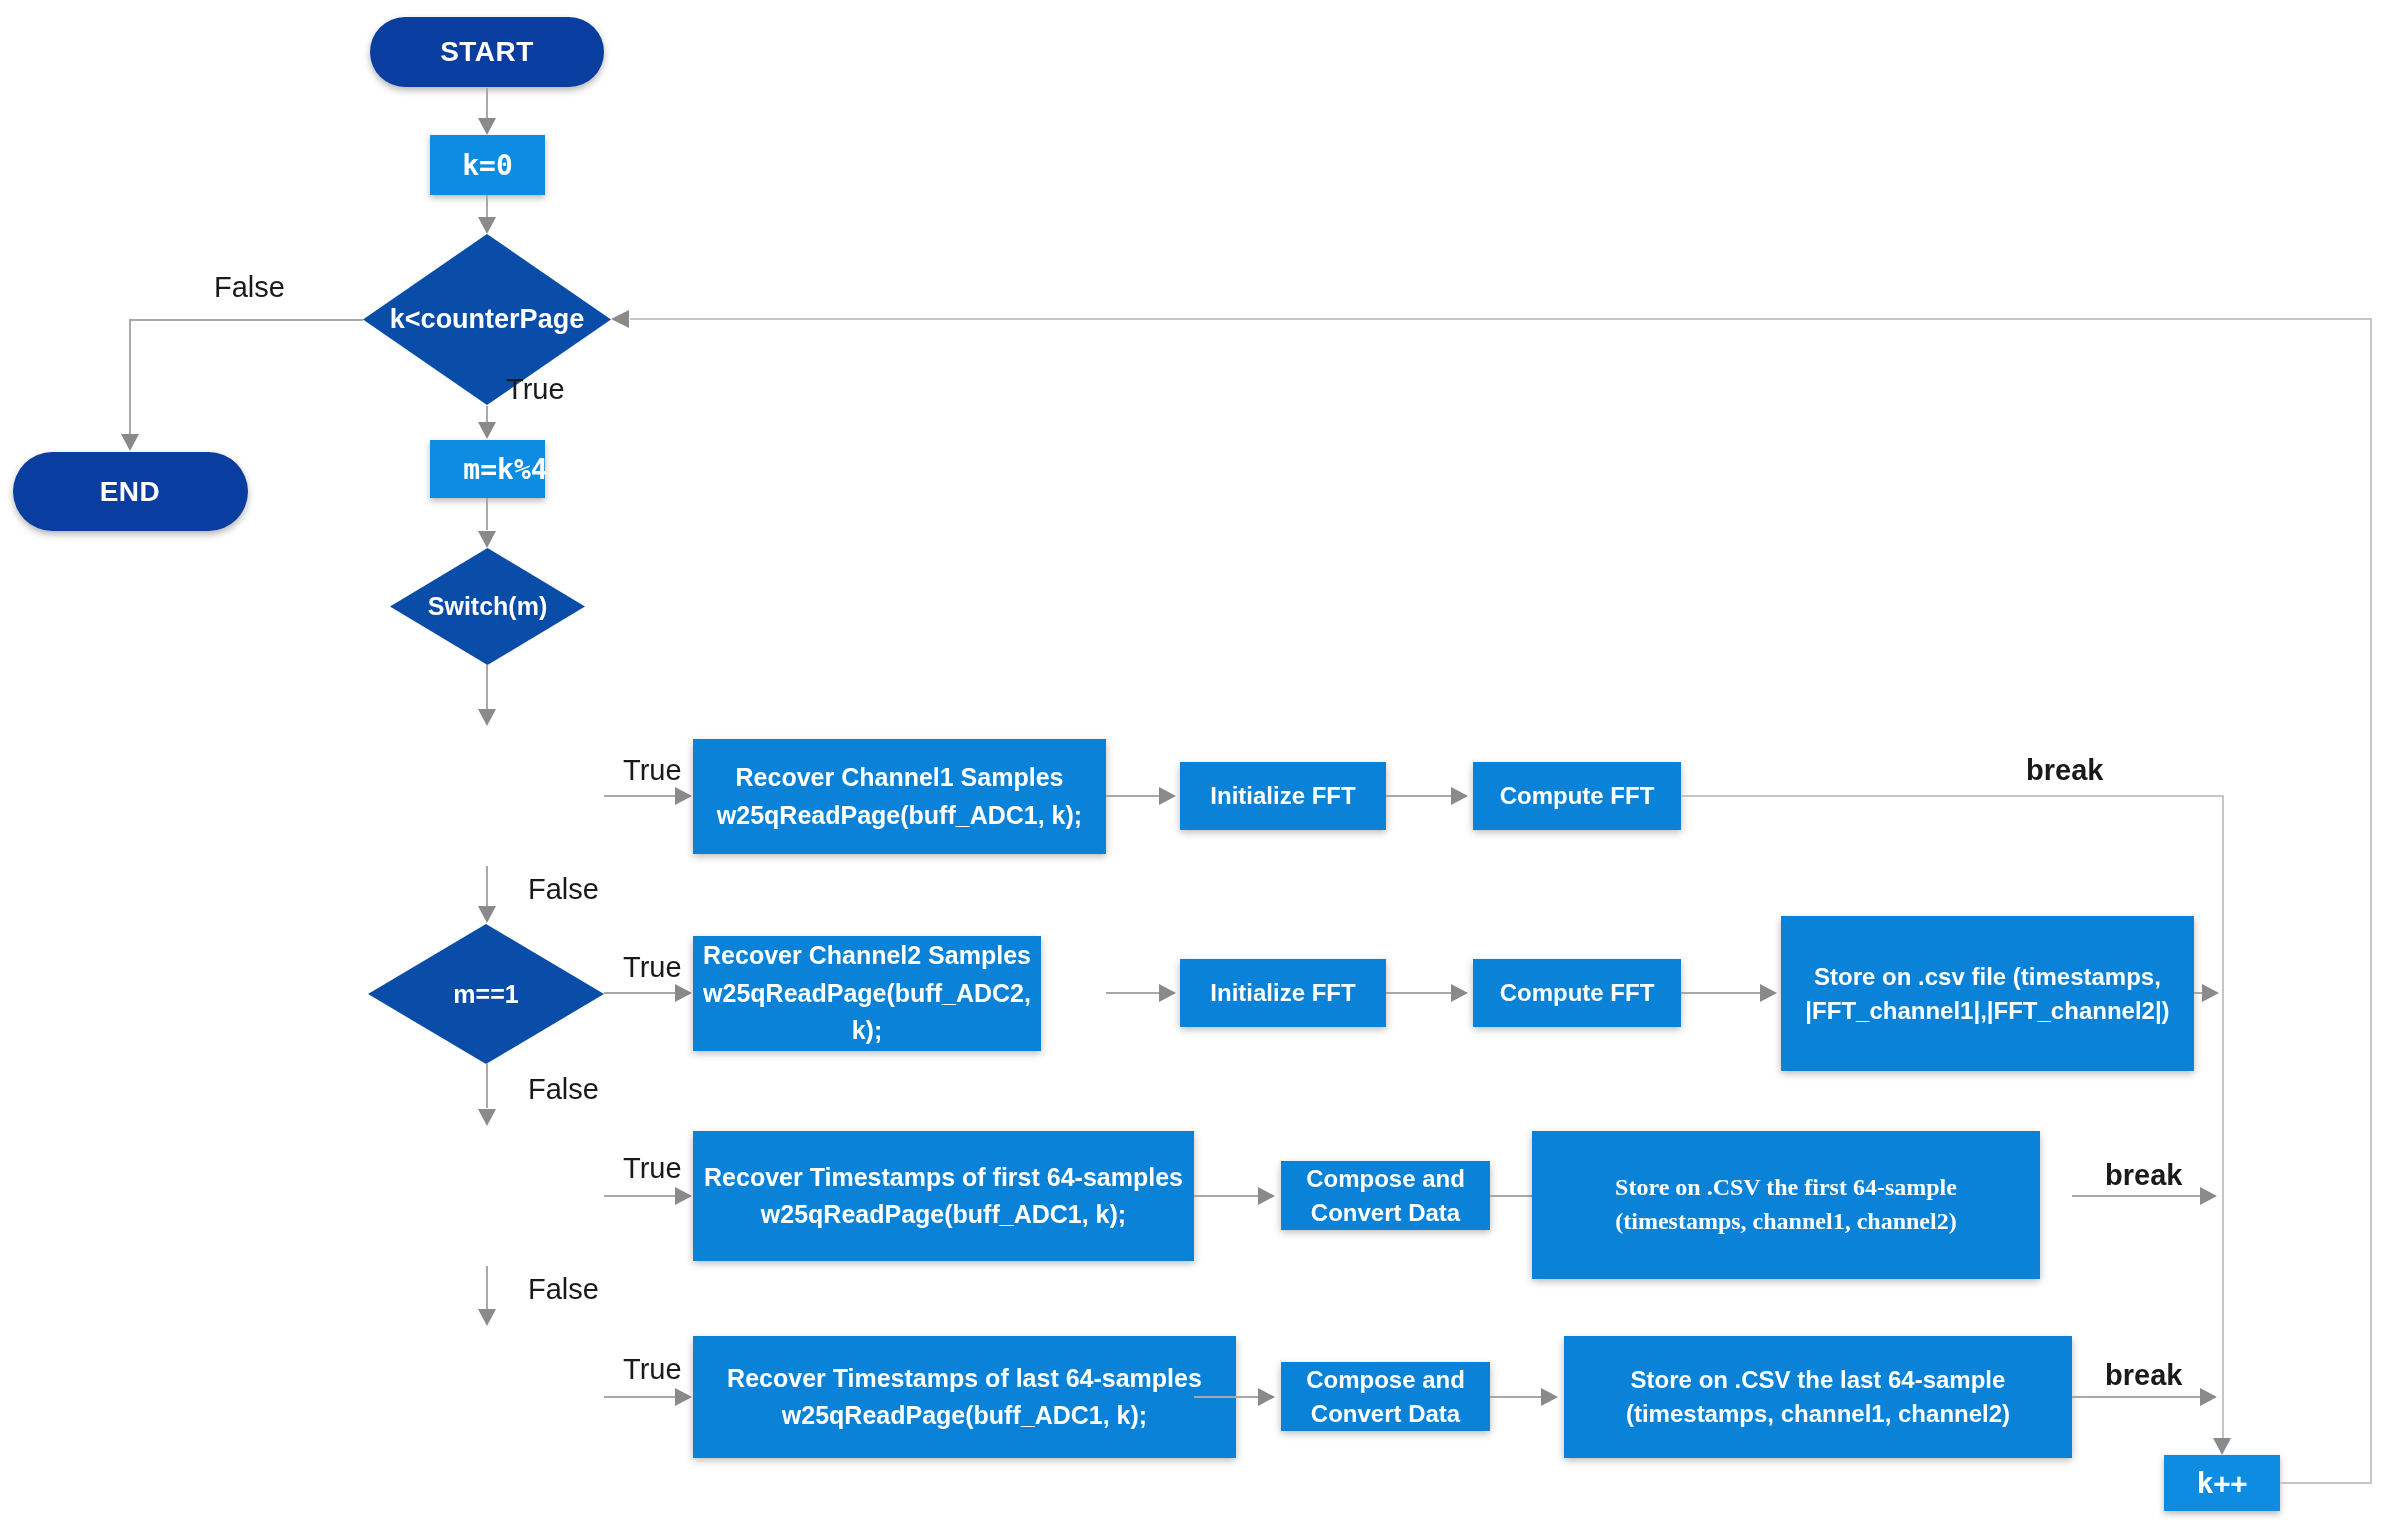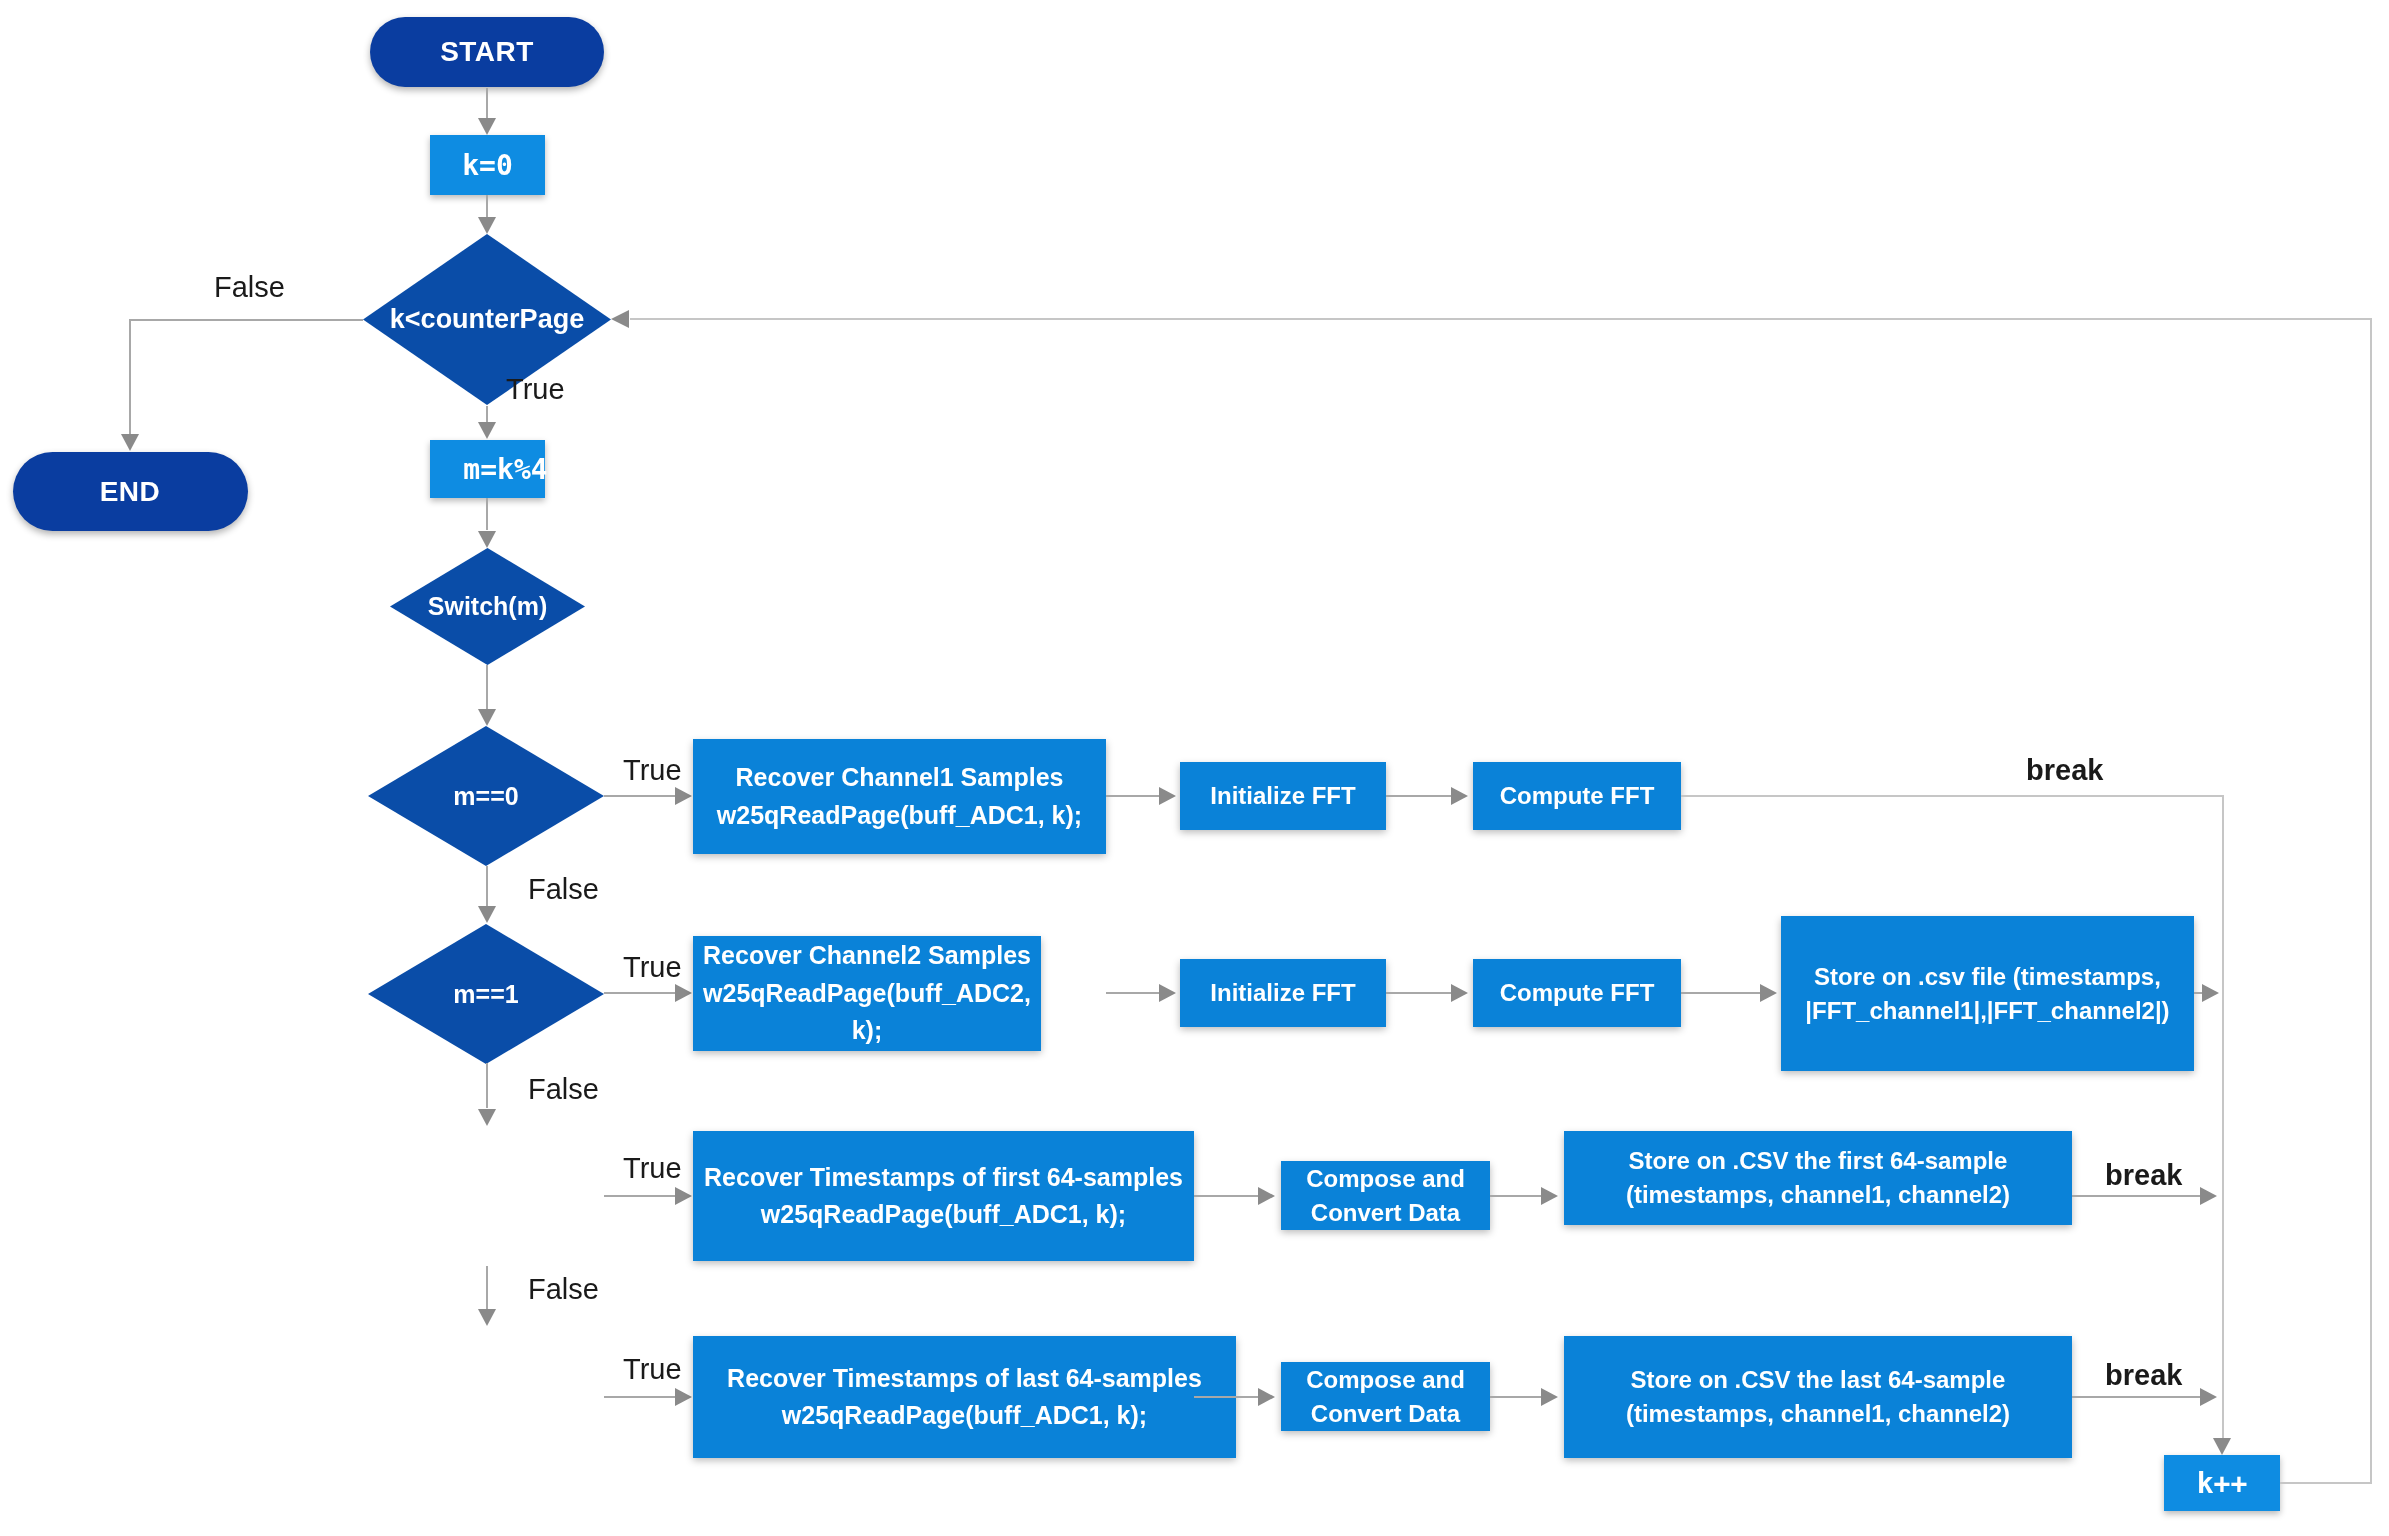--- a/index.html
+++ b/index.html
@@ -70,21 +70,20 @@
   <div class="shape mini" style="left:430px;top:440px;width:115px;height:58px;padding-left:36px;">m=k%4</div>
 
   <div class="line vline" style="left:486px;top:498px;height:32px;"></div>
   <div class="head down" style="left:478px;top:531px;"></div>
 
   <div class="shape decision mid" style="left:390px;top:548px;width:195px;height:117px;">Switch(m)</div>
 
   <div class="line vline" style="left:486px;top:665px;height:44px;"></div>
   <div class="head down" style="left:478px;top:709px;"></div>
 
-  <div class="shape decision mid" style="left:368px;top:726px;width:236px;height:140px;">m==0</div>
   <div class="elabel" style="left:623px;top:754px;">True</div>
   <div class="line hline" style="left:604px;top:795px;width:71px;"></div>
   <div class="head right" style="left:675px;top:787px;"></div>
 
   <div class="shape process" style="left:693px;top:739px;width:413px;height:115px;">Recover Channel1 Samples
 w25qReadPage(buff_ADC1, k);</div>
   <div class="line hline" style="left:1106px;top:795px;width:53px;"></div>
   <div class="head right" style="left:1159px;top:787px;"></div>
 
   <div class="shape process small-font" style="left:1180px;top:762px;width:206px;height:68px;">Initialize FFT</div>
@@ -134,21 +133,21 @@
   <div class="shape process" style="left:693px;top:1131px;width:501px;height:130px;">Recover Timestamps of first 64-samples
 w25qReadPage(buff_ADC1, k);</div>
   <div class="line hline" style="left:1194px;top:1195px;width:64px;"></div>
   <div class="head right" style="left:1258px;top:1187px;"></div>
 
   <div class="shape process small-font" style="left:1281px;top:1161px;width:209px;height:69px;">Compose and
 Convert Data</div>
   <div class="line hline" style="left:1490px;top:1195px;width:51px;"></div>
   <div class="head right" style="left:1541px;top:1187px;"></div>
 
-  <div class="shape process small-font" style="left:1564px;top:1131px;width:508px;height:94px;">Store on .CSV the first 64-sample
+  <div class="shape process small-font" style="left:1532px;top:1131px;width:508px;height:148px;font-family:Liberation Serif, serif;">Store on .CSV the first 64-sample
 (timestamps, channel1, channel2)</div>
 
   <div class="elabel bold" style="left:2105px;top:1159px;">break</div>
   <div class="line hline" style="left:2072px;top:1195px;width:129px;"></div>
   <div class="head right" style="left:2200px;top:1187px;"></div>
 
   <div class="elabel" style="left:528px;top:1273px;">False</div>
   <div class="line vline" style="left:486px;top:1266px;height:43px;"></div>
   <div class="head down" style="left:478px;top:1309px;"></div>
 

